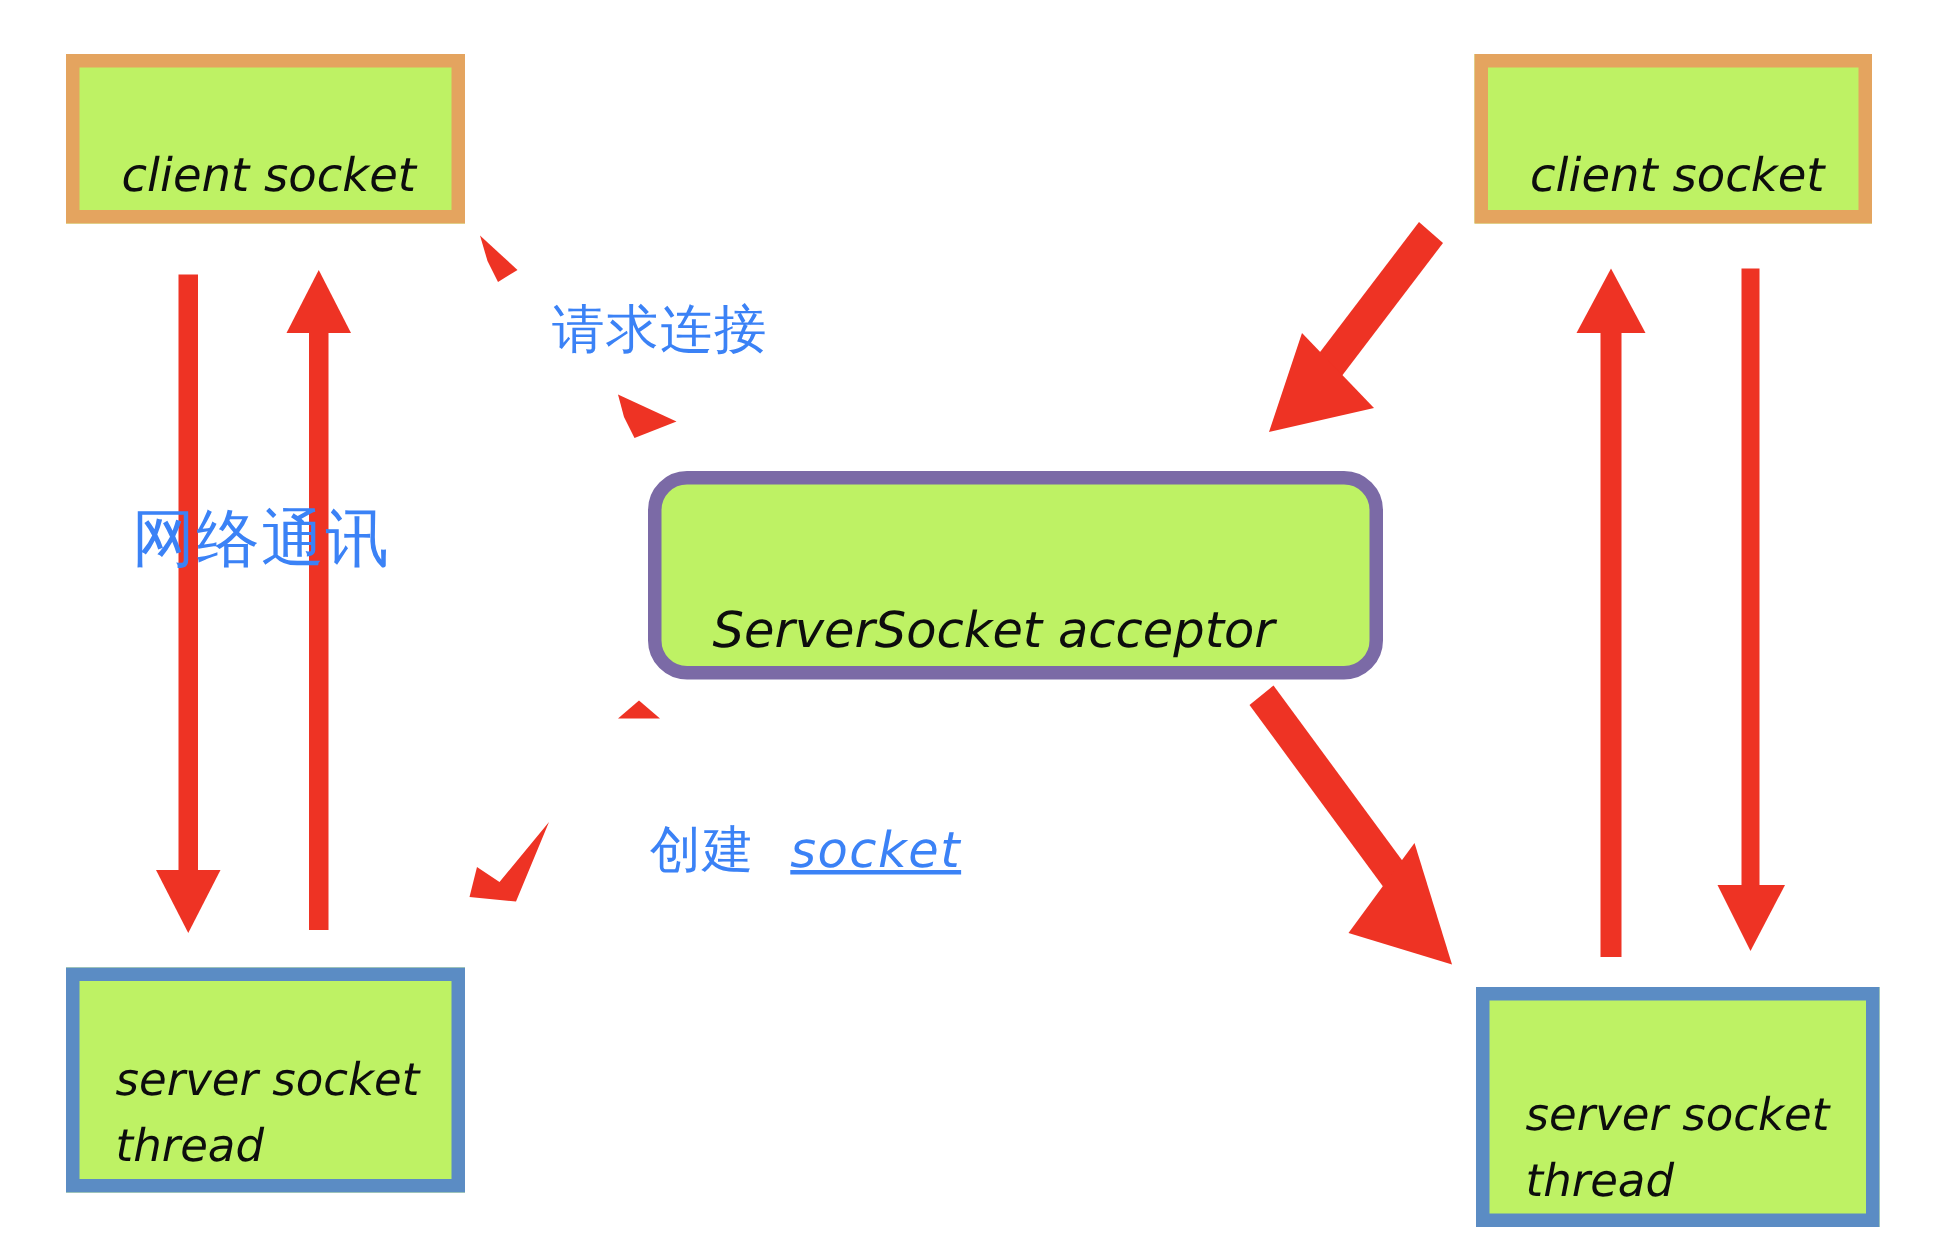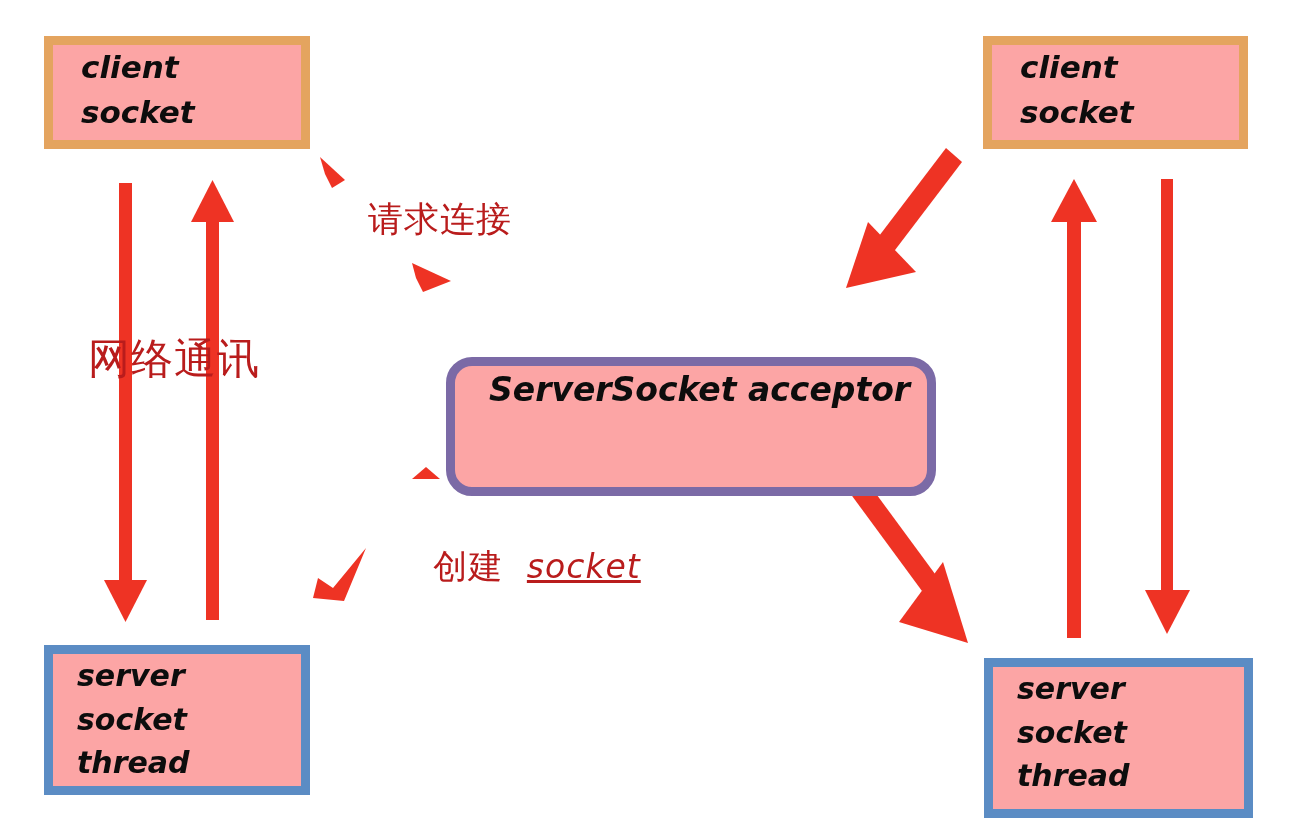--- a/index.html
+++ b/index.html
@@ -15,26 +15,25 @@
     width: 1294px;
     height: 838px;
     background: #ffffff;
     overflow: hidden;
   }
 
   
   .node {
     position: absolute;
     box-sizing: border-box;
-    background: #fca5a5;
+    background: #bef264;
     display: flex;
     flex-direction: column;
-    justify-content: flex-start;
+    justify-content: flex-end;
     z-index: 5;
-    font-weight: bold;
   }
   .node .label {
     font-style: italic;
     color: #0d0d0d;
     white-space: pre-line;
     line-height: 1.45;
   }
 
   .node.client {
     border: 9px solid #e4a45f;
@@ -42,34 +41,34 @@
   .node.server {
     border: 9px solid #5b8cc4;
   }
   .node.acceptor {
     border: 9px solid #7b6aa6;
     border-radius: 26px;
   }
 
   #client-left  { left: 44px;  top: 36px;  width: 266px; height: 113px; }
   #client-right { left: 983px; top: 36px;  width: 265px; height: 113px; }
-  #acceptor-box { left: 446px; top: 314px; width: 490px; height: 139px; margin-top: 43px; }
+  #acceptor-box { left: 432px; top: 314px; width: 490px; height: 139px; }
   #server-left  { left: 44px;  top: 645px; width: 266px; height: 150px; }
   #server-right { left: 984px; top: 658px; width: 269px; height: 160px; }
 
   #client-left  .label { font-size: 31px; padding-left: 28px; }
   #client-right .label { font-size: 31px; padding-left: 28px; }
   #acceptor-box .label { font-size: 33px; padding-left: 34px; }
   #server-left  .label { font-size: 30px; padding-left: 24px; }
   #server-right .label { font-size: 30px; padding-left: 24px; }
 
   
   .note {
     position: absolute;
-    color: #b91c1c;
+    color: #3b82f6;
     white-space: pre;
     z-index: 6;
   }
   #note-network  { left: 88px;  top: 331px; font-size: 42px; letter-spacing: 1px; }
   #note-request  { left: 368px; top: 196px; font-size: 35px; letter-spacing: 1px; }
   #note-create   { left: 386px; top: 504px; font-size: 34px; letter-spacing: 1px; }
   #note-handle   { left: 386px; top: 552px; font-size: 35px; letter-spacing: 1px; }
   #note-create .en {
     font-style: italic;
     font-size: 33px;

